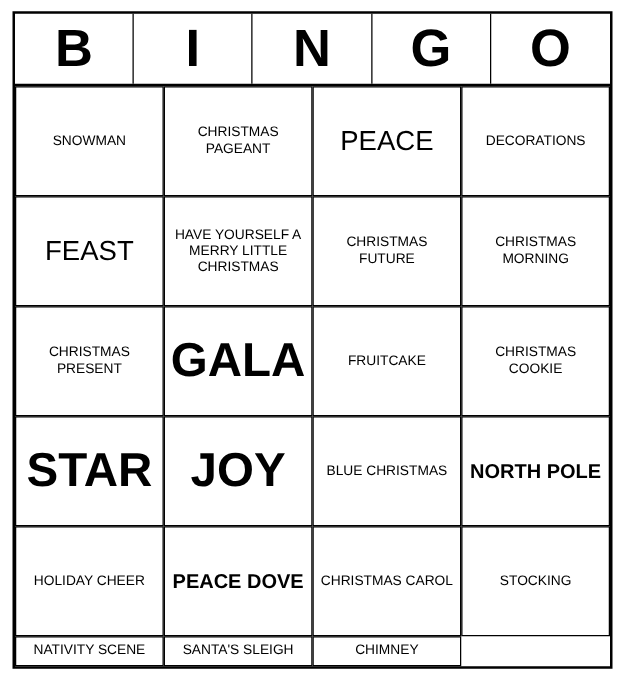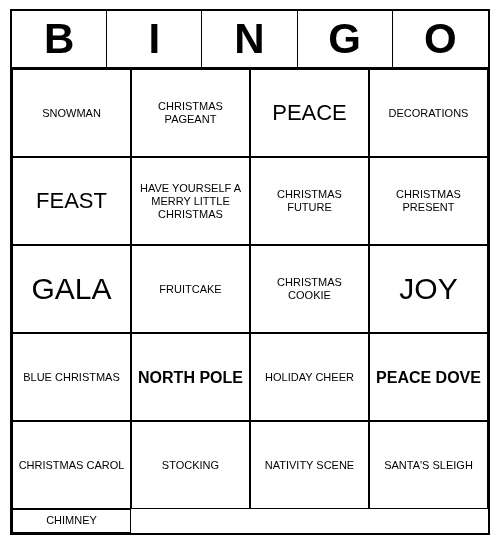--- a/index.html
+++ b/index.html
@@ -65,22 +65,22 @@
       font-size: 22px;
       font-weight: normal;
     }
 
     .bingo-cell.medium {
       font-size: 16px;
       font-weight: bold;
     }
 
     .bingo-cell.xlarge {
-      font-size: 30px;
-      font-weight: normal;
+      font-size: 38px;
+      font-weight: bold;
     }
   </style>
 </head>
 <body>
 
 <div class="bingo-card">
   <div class="bingo-header">
   <div class="bingo-header-cell">B</div>
       <div class="bingo-header-cell">I</div>
       <div class="bingo-header-cell">N</div>
@@ -88,24 +88,26 @@
       <div class="bingo-header-cell">O</div>
     </div>
   <div class="bingo-grid">
   <div class="bingo-cell">SNOWMAN</div>
       <div class="bingo-cell">CHRISTMAS PAGEANT</div>
       <div class="bingo-cell large">PEACE</div>
       <div class="bingo-cell">DECORATIONS</div>
       <div class="bingo-cell large">FEAST</div>
       <div class="bingo-cell">HAVE YOURSELF A MERRY LITTLE CHRISTMAS</div>
       <div class="bingo-cell">CHRISTMAS FUTURE</div>
+      <div class="bingo-cell">CHRISTMAS MORNING</div>
       <div class="bingo-cell">CHRISTMAS PRESENT</div>
       <div class="bingo-cell xlarge">GALA</div>
       <div class="bingo-cell">FRUITCAKE</div>
       <div class="bingo-cell">CHRISTMAS COOKIE</div>
+      <div class="bingo-cell xlarge">STAR</div>
       <div class="bingo-cell xlarge">JOY</div>
       <div class="bingo-cell">BLUE CHRISTMAS</div>
       <div class="bingo-cell medium">NORTH POLE</div>
       <div class="bingo-cell">HOLIDAY CHEER</div>
       <div class="bingo-cell medium">PEACE DOVE</div>
       <div class="bingo-cell">CHRISTMAS CAROL</div>
       <div class="bingo-cell">STOCKING</div>
       <div class="bingo-cell">NATIVITY SCENE</div>
       <div class="bingo-cell">SANTA'S SLEIGH</div>
       <div class="bingo-cell">CHIMNEY</div>

